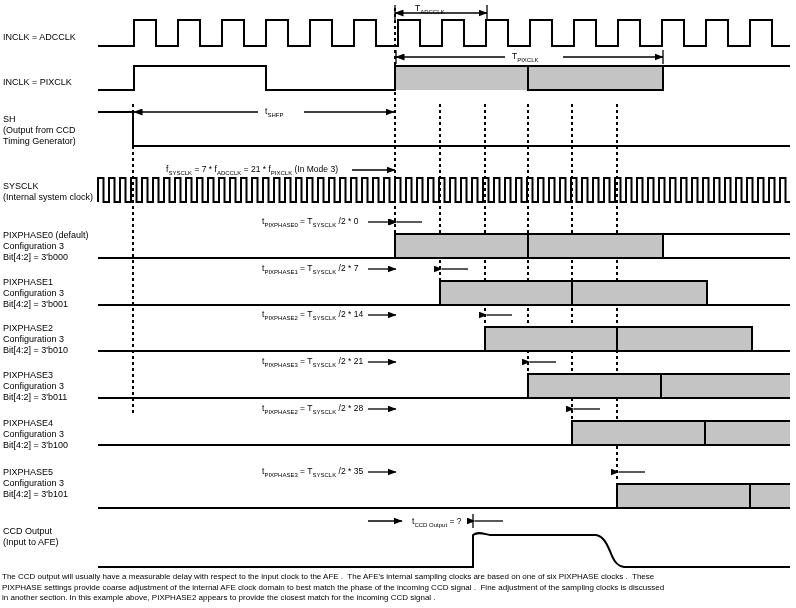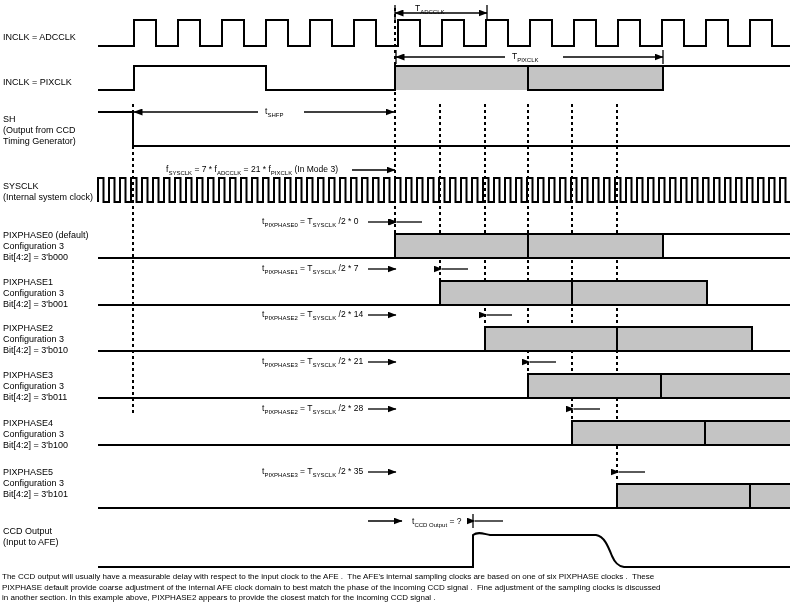--- a/index.html
+++ b/index.html
@@ -285,15 +285,15 @@
       <text class="ann-label" x="412" y="524">
         <tspan>t</tspan><tspan class="ann-sub" dy="2.5">CCD Output</tspan><tspan dy="-2.5"> = ?</tspan>
       </text>
       <line class="arrow-line" x1="368" y1="521" x2="402" y2="521" marker-end="url(#arrowR)"></line>
       <line class="arrow-line" x1="503" y1="521" x2="475" y2="521" marker-end="url(#arrowL)"></line>
       <line class="arrow-line" x1="473" y1="514" x2="473" y2="528"></line>
     </g>
   </svg>
 
   <div class="caption-text"><span>The CCD output will usually have a measurable delay with respect to the input clock to the AFE .  The AFE's internal sampling clocks are based on one of six PIXPHASE clocks .  These</span>
-<span>PIXPHASE default provide coarse adjustment of the internal AFE clock domain to best match the phase of the incoming CCD signal .  Fine adjustment of the sampling clocks is discussed</span>
+<span>PIXPHASE settings provide coarse adjustment of the internal AFE clock domain to best match the phase of the incoming CCD signal .  Fine adjustment of the sampling clocks is discussed</span>
 <span>in another section. In this example above, PIXPHASE2 appears to provide the closest match for the incoming CCD signal .</span></div>
 </div>
 
 </body></html>

